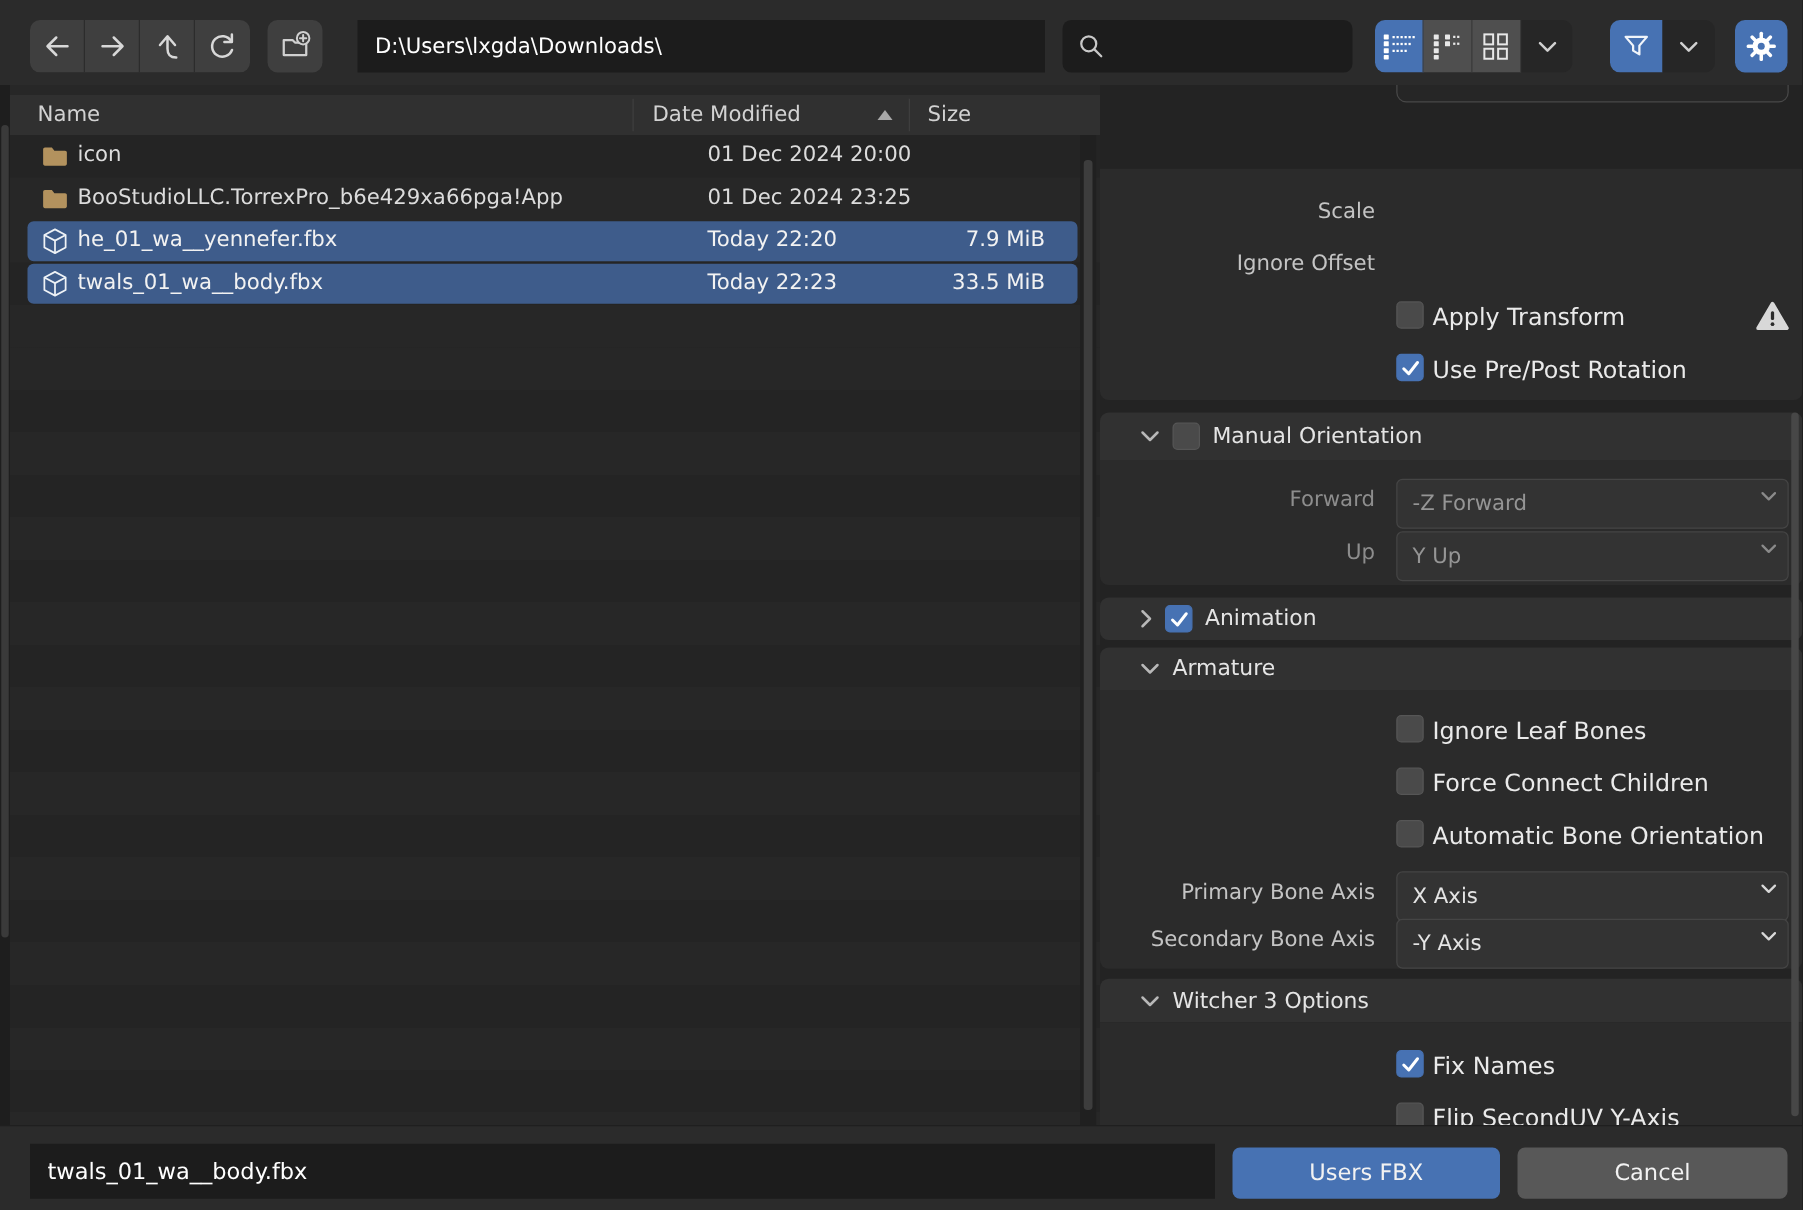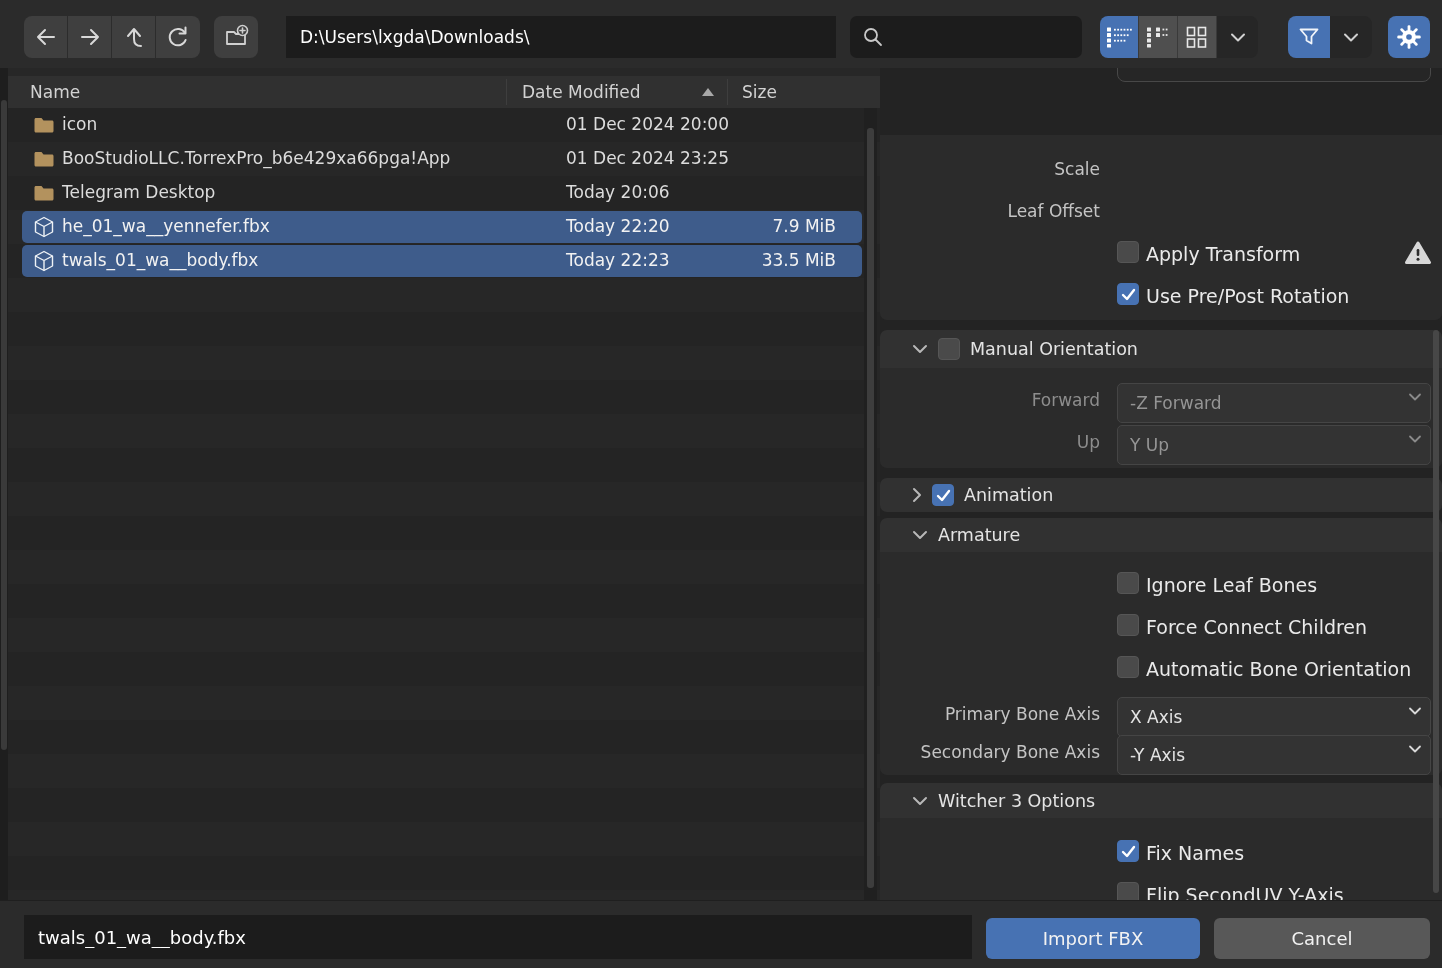--- a/index.html
+++ b/index.html
@@ -261,29 +261,20 @@
       </div>
       <div class="row light">
         <span class="icn">
             <svg width="24" height="24" viewBox="0 0 24 24">
               <path d="M2.5 6.5 C2.5 5.7 3.1 5 4 5 H9.5 L11.5 7.5 H20 C20.9 7.5 21.5 8.1 21.5 9 V18 C21.5 18.9 20.9 19.5 20 19.5 H4 C3.1 19.5 2.5 18.9 2.5 18 Z" fill="#b3925e"></path>
             </svg>
           </span>
         <span class="fname">BooStudioLLC.TorrexPro_b6e429xa66pga!App</span>
         <span class="fdate">01 Dec 2024 23:25</span>
       </div>
-      <div class="row dark">
-        <span class="icn">
-            <svg width="24" height="24" viewBox="0 0 24 24">
-              <path d="M2.5 6.5 C2.5 5.7 3.1 5 4 5 H9.5 L11.5 7.5 H20 C20.9 7.5 21.5 8.1 21.5 9 V18 C21.5 18.9 20.9 19.5 20 19.5 H4 C3.1 19.5 2.5 18.9 2.5 18 Z" fill="#b3925e"></path>
-            </svg>
-          </span>
-        <span class="fname">Telegram Desktop</span>
-        <span class="fdate">Today 20:06</span>
-      </div>
       <div class="row light selected">
         <span class="rowsel"></span>
         <span class="icn">
             <svg width="24" height="24" viewBox="0 0 24 24">
               <g fill="none" stroke="#eef2f6" stroke-width="1.4" stroke-linejoin="round">
                 <path d="M12 2.5 L20.5 7 V17 L12 21.5 L3.5 17 V7 Z"></path>
                 <path d="M3.5 7 L12 11.5 L20.5 7 M12 11.5 V21.5"></path>
               </g>
             </svg>
           </span>
@@ -310,21 +301,21 @@
     <div class="flsb">
       <div class="thumb"></div>
     </div>
   </div>
 
   <div class="sidepanel">
     <div class="clipwidget"></div>
 
     <div class="pbody" style="top:67px;height:185px;"></div>
     <span class="plabel" style="top:91px;">Scale</span>
-    <span class="plabel" style="top:133px;">Leaf Offset</span>
+    <span class="plabel" style="top:133px;">Ignore Offset</span>
     <div class="cbox" style="left:237px;top:173px;"></div>
     <span class="cblabel" style="left:266px;top:175px;">Apply Transform</span>
     <span class="abs" style="left:524px;top:172px;">
         <svg width="28" height="26" viewBox="0 0 28 26">
           <path d="M14 3 L25.5 22.5 H2.5 Z" fill="#d8d8d8" stroke="#d8d8d8" stroke-width="3" stroke-linejoin="round"></path>
           <rect x="12.7" y="9" width="2.6" height="7" rx="1.2" fill="#2b2b2b"></rect>
           <circle cx="14" cy="19.3" r="1.5" fill="#2b2b2b"></circle>
         </svg>
       </span>
     <div class="cbox checked" style="left:237px;top:215px;">
@@ -427,17 +418,17 @@
       </div>
     <span class="cblabel" style="left:266px;top:774px;">Fix Names</span>
     <div class="cbox" style="left:237px;top:814px;"></div>
     <span class="cblabel" style="left:266px;top:816px;">Flip SecondUV Y-Axis</span>
 
     <div class="spsb"></div>
   </div>
 
   <div class="footer">
     <input class="tinput fninput" value="twals_01_wa__body.fbx" style="">
-    <button class="fbtn2 importbtn">Import FBX</button>
+    <button class="fbtn2 importbtn">Users FBX</button>
     <button class="fbtn2 cancelbtn">Cancel</button>
   </div>
 
 </div>
 
 </body></html>

